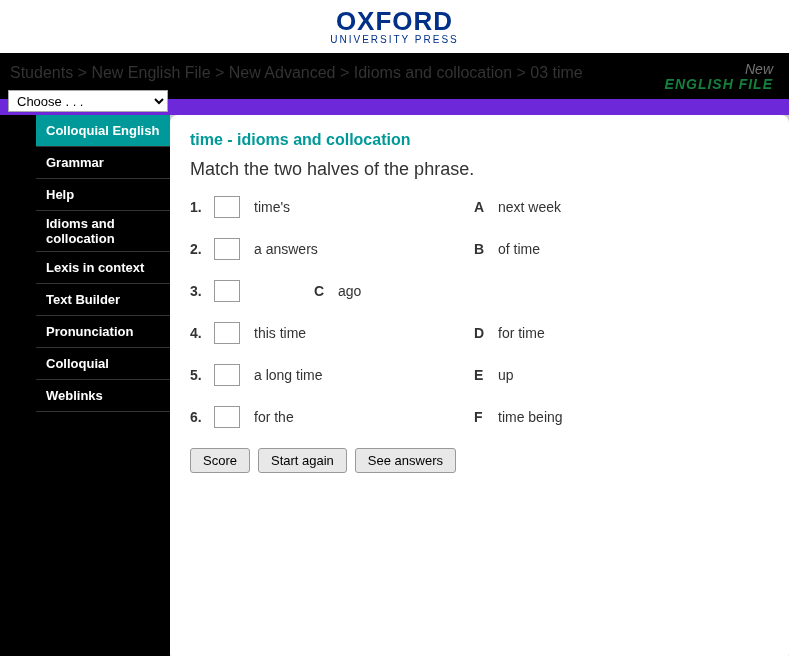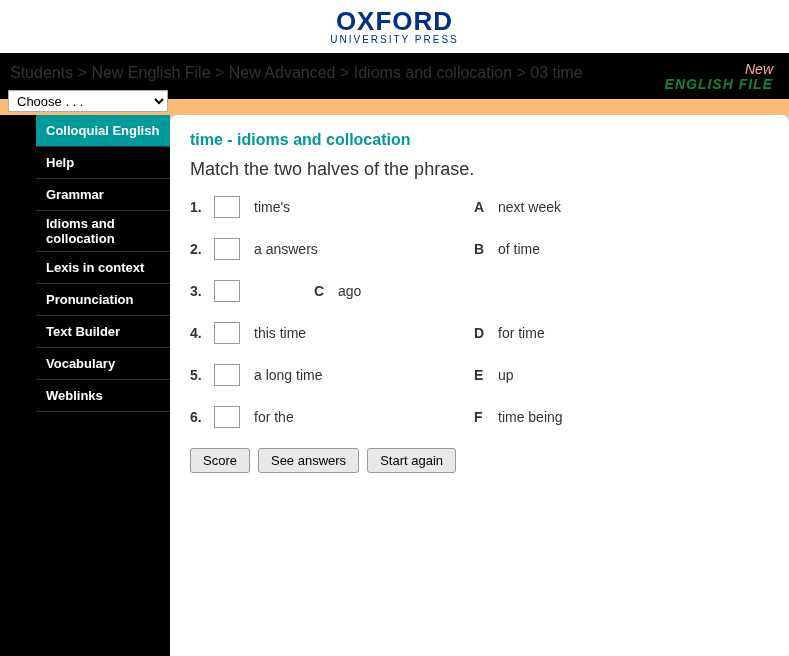--- a/index.html
+++ b/index.html
@@ -5,32 +5,32 @@
     * { margin: 0; padding: 0; box-sizing: border-box; }
     body { font-family: Arial, Helvetica, sans-serif; font-size: 14px; background: #ccc; width: 789px; height: 656px; overflow: hidden; }
 
     
     #header { display: flex; align-items: stretch; background: #000; height: 60px; flex-direction: column; }
     #oxford-logo { background: #fff; padding: 8px 12px; display: flex; flex-direction: column; justify-content: center; align-items: center; min-width: 160px; }
     #oxford-logo .oxford-text { font-size: 26px; font-weight: 900; color: #003087; letter-spacing: 1px; line-height: 1; }
     #oxford-logo .university-text { font-size: 10px; color: #003087; letter-spacing: 2px; }
     #header-center { flex: 1; background: linear-gradient(135deg, #4a9a6b 0%, #c8b400 25%, #1a6b8a 50%, #c8b400 75%, #4a9a6b 100%); }
     #nef-logo { background: #000; padding: 8px 16px; display: flex; flex-direction: column; justify-content: center; align-items: flex-end; min-width: 180px; }
-    #nef-logo .new-text { color: #fca5a5; font-size: 14px; font-style: italic; }
+    #nef-logo .new-text { color: #737373; font-size: 14px; font-style: italic; }
     #nef-logo .english-file-text { color: #15803d; font-size: 14px; font-weight: 900; letter-spacing: 1px; line-height: 1; font-style: italic; }
 
     
     #breadcrumb { background: #e8e8e8; padding: 4px 10px; font-size: 16px; color: #333; border-bottom: 1px solid #bbb; }
 
     
     #main { display: flex; height: calc(656px - 60px - 22px - 28px); }
 
     
     #sidebar { width: 170px; background: #000; flex-shrink: 0; padding-left: 36px; }
-    #dropdown-bar { background: #fdba74; padding: 4px 8px; height: 28px; display: flex; align-items: center; }
+    #dropdown-bar { background: #6d28d9; padding: 4px 8px; height: 28px; display: flex; align-items: center; }
     #dropdown-bar select { font-size: 13px; background: #fff; border: 1px solid #aaa; padding: 1px 4px; width: 160px; height: 22px; }
 
     .sidebar-item { padding: 8px 10px; color: #fff; font-size: 13px; font-weight: bold; cursor: pointer; border-bottom: 1px solid #333; }
     .sidebar-item.active { background: #009999; }
     .sidebar-item.multi-line { padding: 5px 10px; }
 
     
     #content { flex: 1; background: #fff; padding: 16px 20px; overflow-y: auto; border-radius: 8px; }
     #content h2 { color: #009999; font-size: 16px; margin-bottom: 10px; }
     #content .subtitle { font-size: 18px; color: #333; margin-bottom: 16px; }
@@ -66,27 +66,27 @@
 <div id="dropdown-bar">
   <select>
     <option>Choose . . .</option>
   </select>
 </div>
 
 <div id="main">
 
   <div id="sidebar">
     <div class="sidebar-item active">Colloquial English</div>
+    <div class="sidebar-item">Grammar</div>
     <div class="sidebar-item">Help</div>
-    <div class="sidebar-item">Grammar</div>
     <div class="sidebar-item multi-line">Idioms and collocation</div>
     <div class="sidebar-item">Lexis in context</div>
+    <div class="sidebar-item">Text Builder</div>
     <div class="sidebar-item">Pronunciation</div>
-    <div class="sidebar-item">Text Builder</div>
-    <div class="sidebar-item">Vocabulary</div>
+    <div class="sidebar-item">Colloquial</div>
     <div class="sidebar-item">Weblinks</div>
   </div>
 
   <div id="content">
     <h2>time - idioms and collocation</h2>
     <p class="subtitle">Match the two halves of the phrase.</p>
 
     <div id="questions-container">
 
       <div class="question-row">
@@ -133,18 +133,18 @@
         <input type="text" class="q-box" maxlength="1" style="">
         <span class="q-text">for the</span>
         <span class="answer-letter">F</span>
         <span class="answer-text">time being</span>
       </div>
 
     </div>
 
     <div id="buttons">
       <button class="btn">Score</button>
+      <button class="btn">Start again</button>
       <button class="btn">See answers</button>
-      <button class="btn">Start again</button>
     </div>
 
   </div>
 </div>
 
 </body></html>

